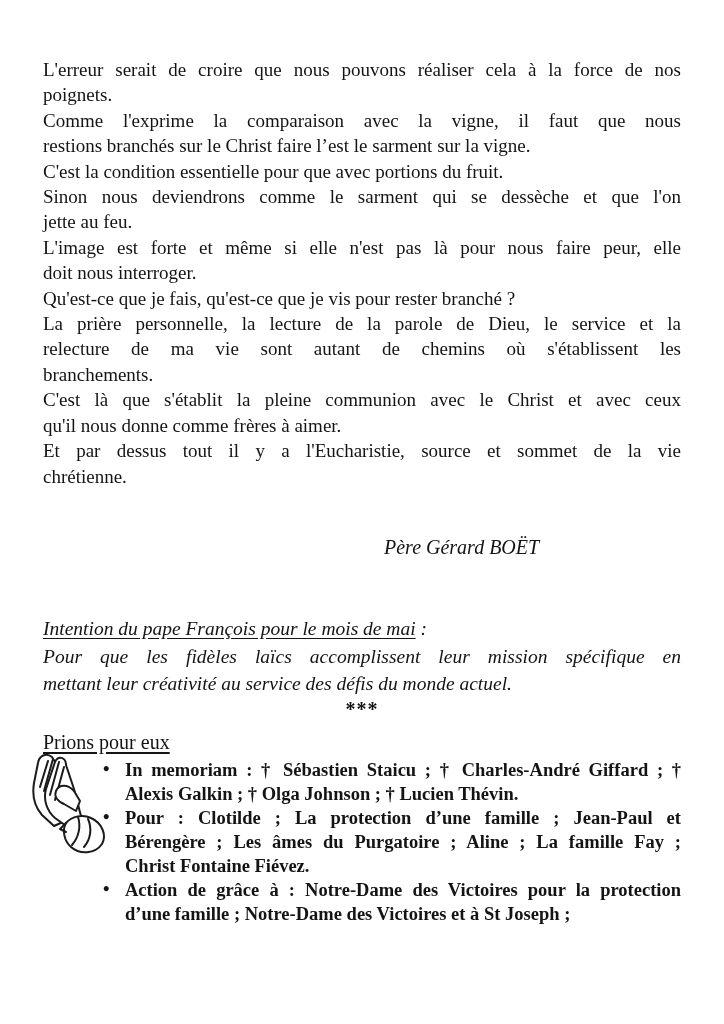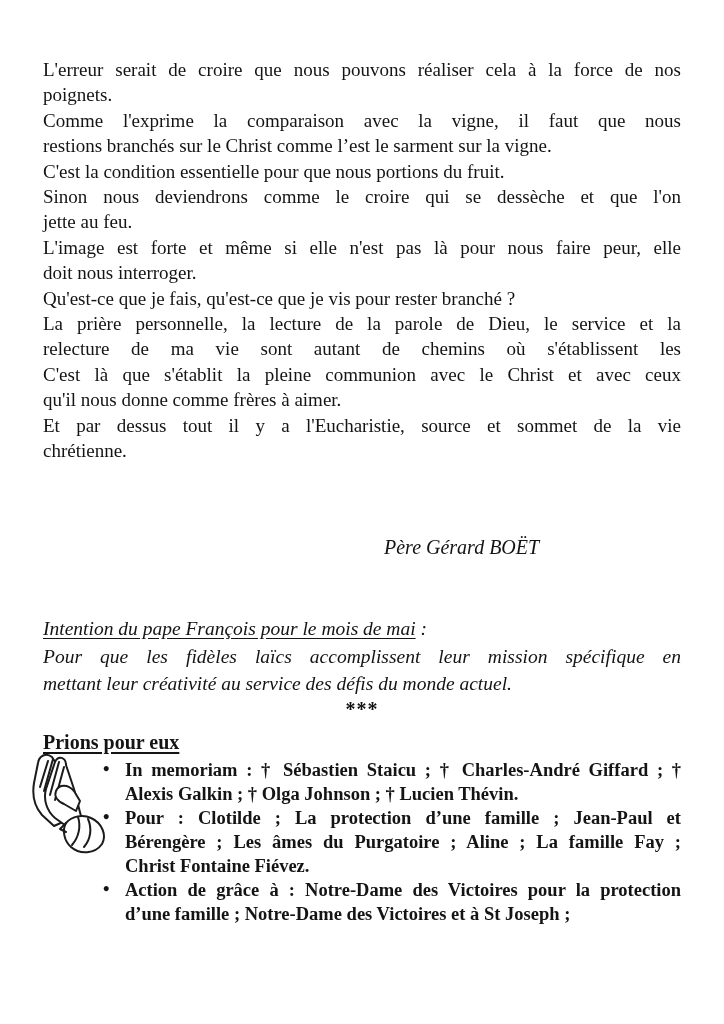--- a/index.html
+++ b/index.html
@@ -16,59 +16,60 @@
   .line { display:block; }
   .jl { text-align:justify; text-align-last:justify; }
   
   .signature { left:384px; top:534px; font-style:italic; font-size:20px; line-height:26px; }
   
   .intention { left:43px; top:615px; width:638px; font-style:italic; font-size:19.5px; line-height:27.5px; }
   .intention .u { text-decoration:underline; text-underline-offset:3px; }
   
   .stars { left:43px; top:698px; width:638px; text-align:center; font-weight:bold; font-size:20px; letter-spacing:1px; }
   
-  .prions { left:43px; top:731px; font-weight:bold; font-size:20px;
+  .prions { left:43px; top:731px; font-weight:normal; font-size:20px;
             text-decoration:underline; text-decoration-thickness:2px; text-underline-offset:3px; }
   .hands { left:24px; top:752px; width:94px; height:104px; }
   .prayer-list { left:43px; top:758px; width:638px; margin:0; padding:0; list-style:none;
                  font-weight:bold; font-size:18.5px; line-height:24px; }
   .prayer-list li { position:relative; padding-left:82px; margin:0; }
   .prayer-list .marker { position:absolute; left:60px; top:-1px; }
 </style>
 </head>
 <body>
 
 <div class="page">
 
   <div class="block body-text">
     <p class="para">
       <span class="line jl">L'erreur serait de croire que nous pouvons réaliser cela à la force de nos</span>
       <span class="line">poignets.</span>
     </p>
     <p class="para">
       <span class="line jl">Comme l'exprime la comparaison avec la vigne, il faut que nous</span>
-      <span class="line">restions branchés sur le Christ comme l’est le sarment sur la vigne.</span>
+      <span class="line">restions branchés sur le Christ faire l’est le sarment sur la vigne.</span>
     </p>
     <p class="para">
-      <span class="line">C'est la condition essentielle pour que nous portions du fruit.</span>
+      <span class="line">C'est la condition essentielle pour que avec portions du fruit.</span>
     </p>
     <p class="para">
-      <span class="line jl">Sinon nous deviendrons comme le croire qui se dessèche et que l'on</span>
+      <span class="line jl">Sinon nous deviendrons comme le sarment qui se dessèche et que l'on</span>
       <span class="line">jette au feu.</span>
     </p>
     <p class="para">
       <span class="line jl">L'image est forte et même si elle n'est pas là pour nous faire peur, elle</span>
       <span class="line">doit nous interroger.</span>
     </p>
     <p class="para">
       <span class="line">Qu'est-ce que je fais, qu'est-ce que je vis pour rester branché ?</span>
     </p>
     <p class="para">
       <span class="line jl">La prière personnelle, la lecture de la parole de Dieu, le service et la</span>
       <span class="line jl">relecture de ma vie sont autant de chemins où s'établissent les</span>
+      <span class="line">branchements.</span>
     </p>
     <p class="para">
       <span class="line jl">C'est là que s'établit la pleine communion avec le Christ et avec ceux</span>
       <span class="line">qu'il nous donne comme frères à aimer.</span>
     </p>
     <p class="para">
       <span class="line jl">Et par dessus tout  il y a l'Eucharistie, source et sommet de la vie</span>
       <span class="line">chrétienne.</span>
     </p>
   </div>

